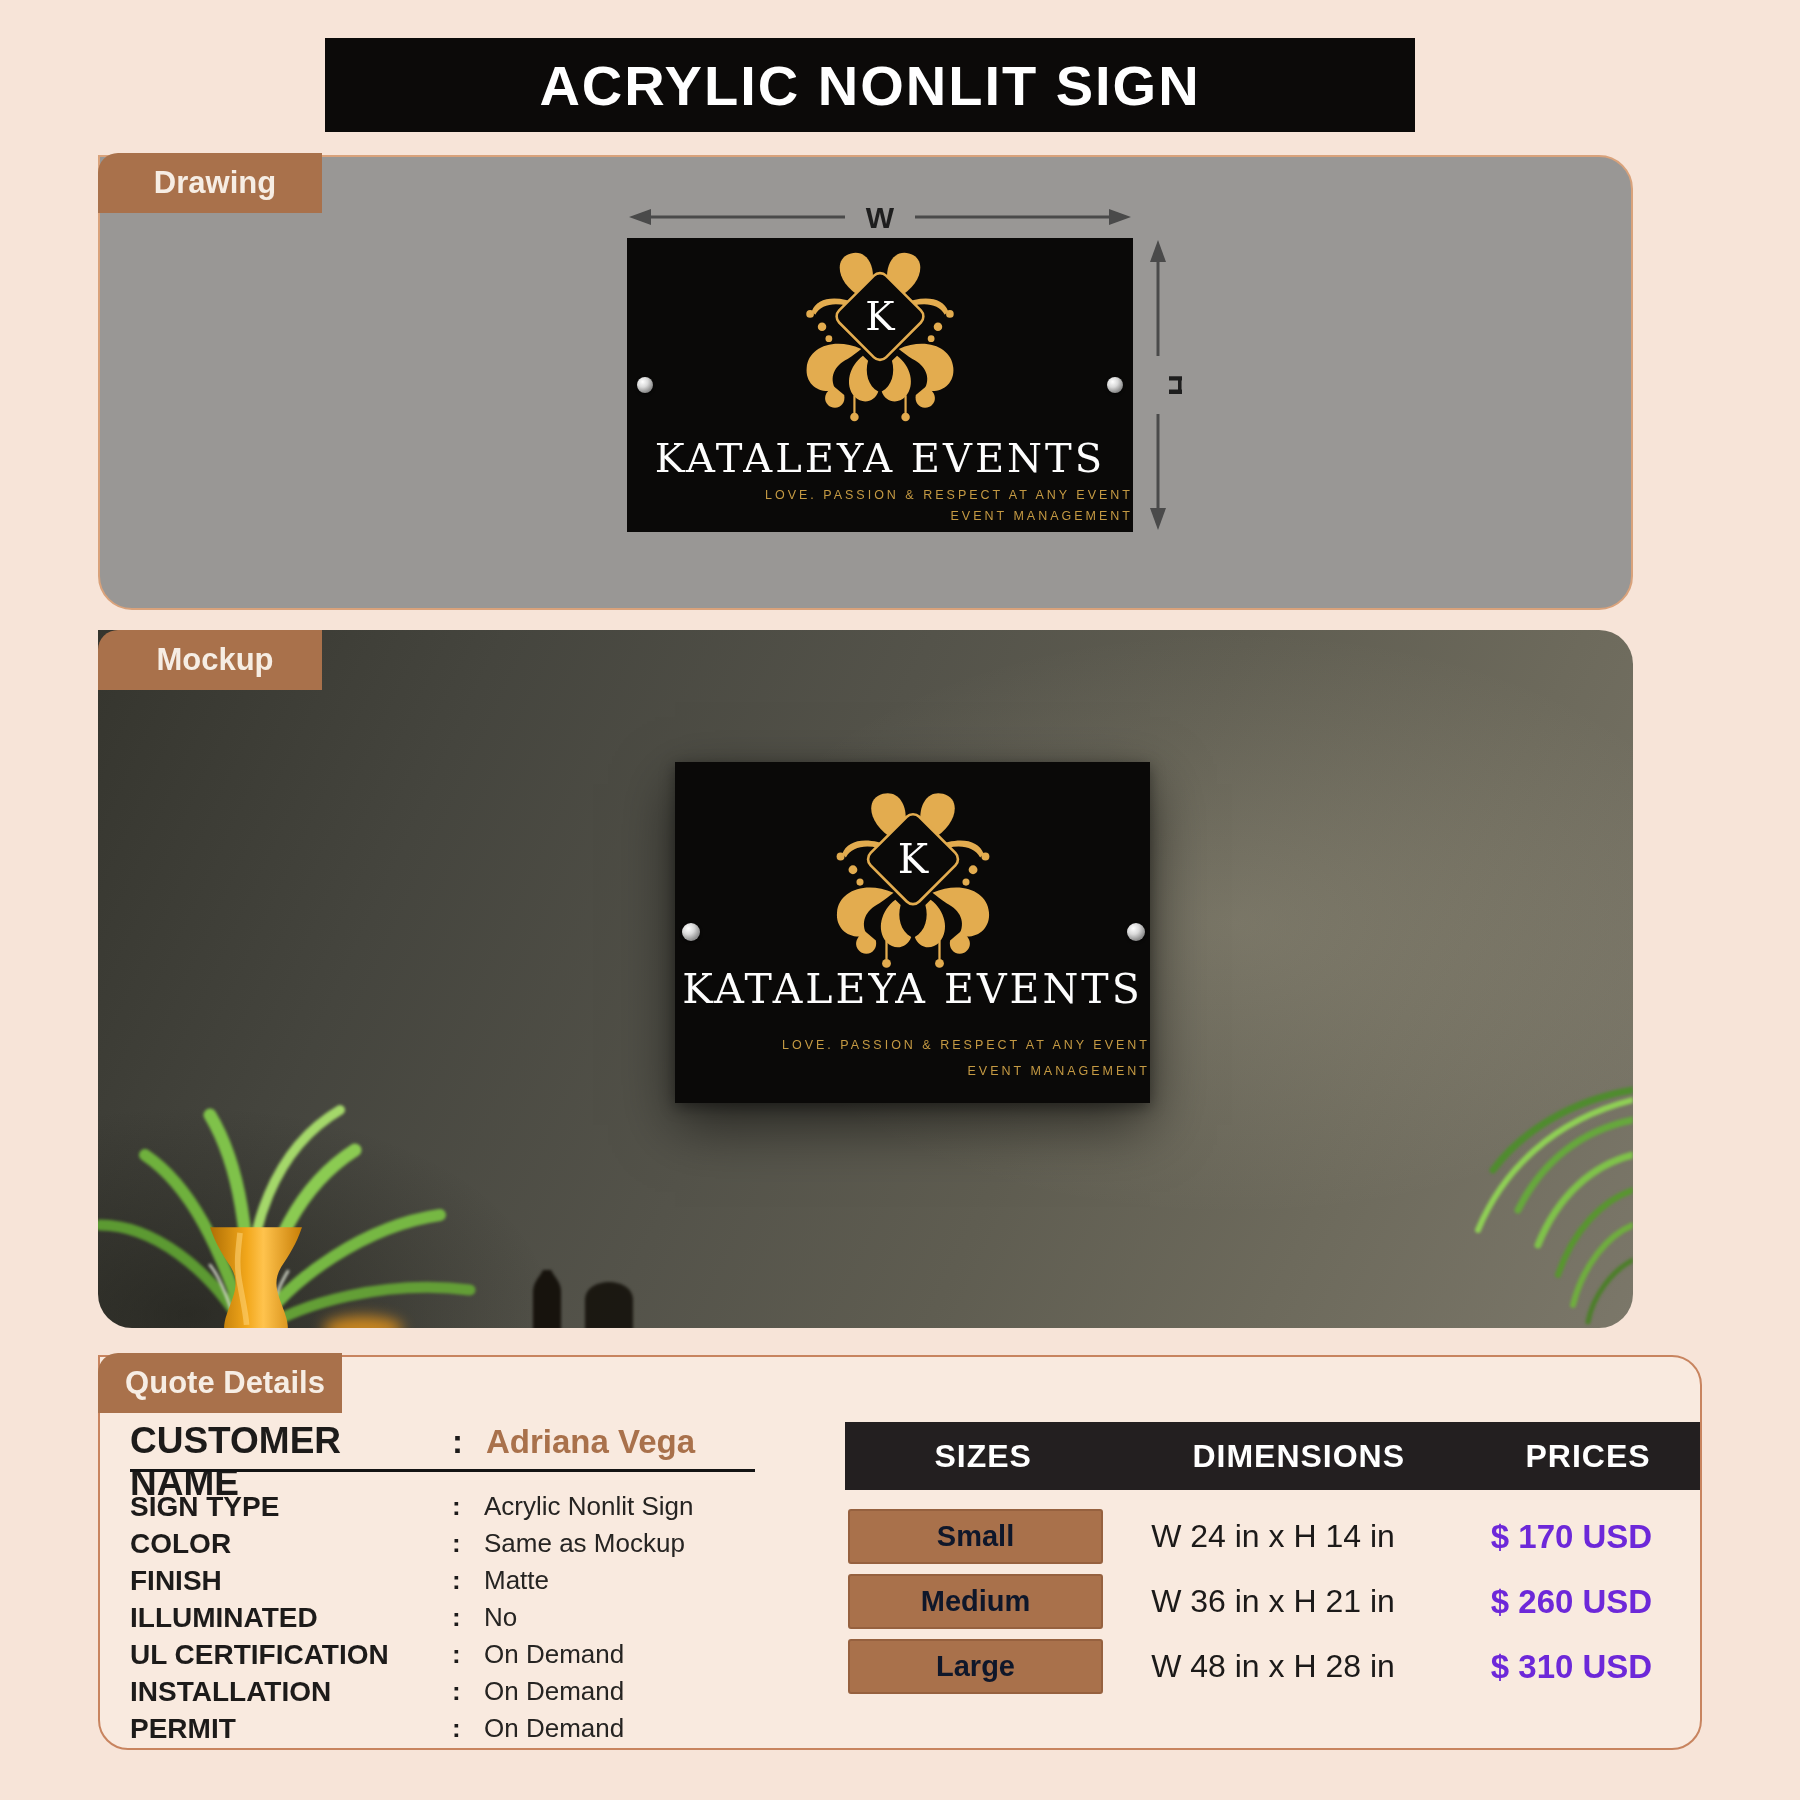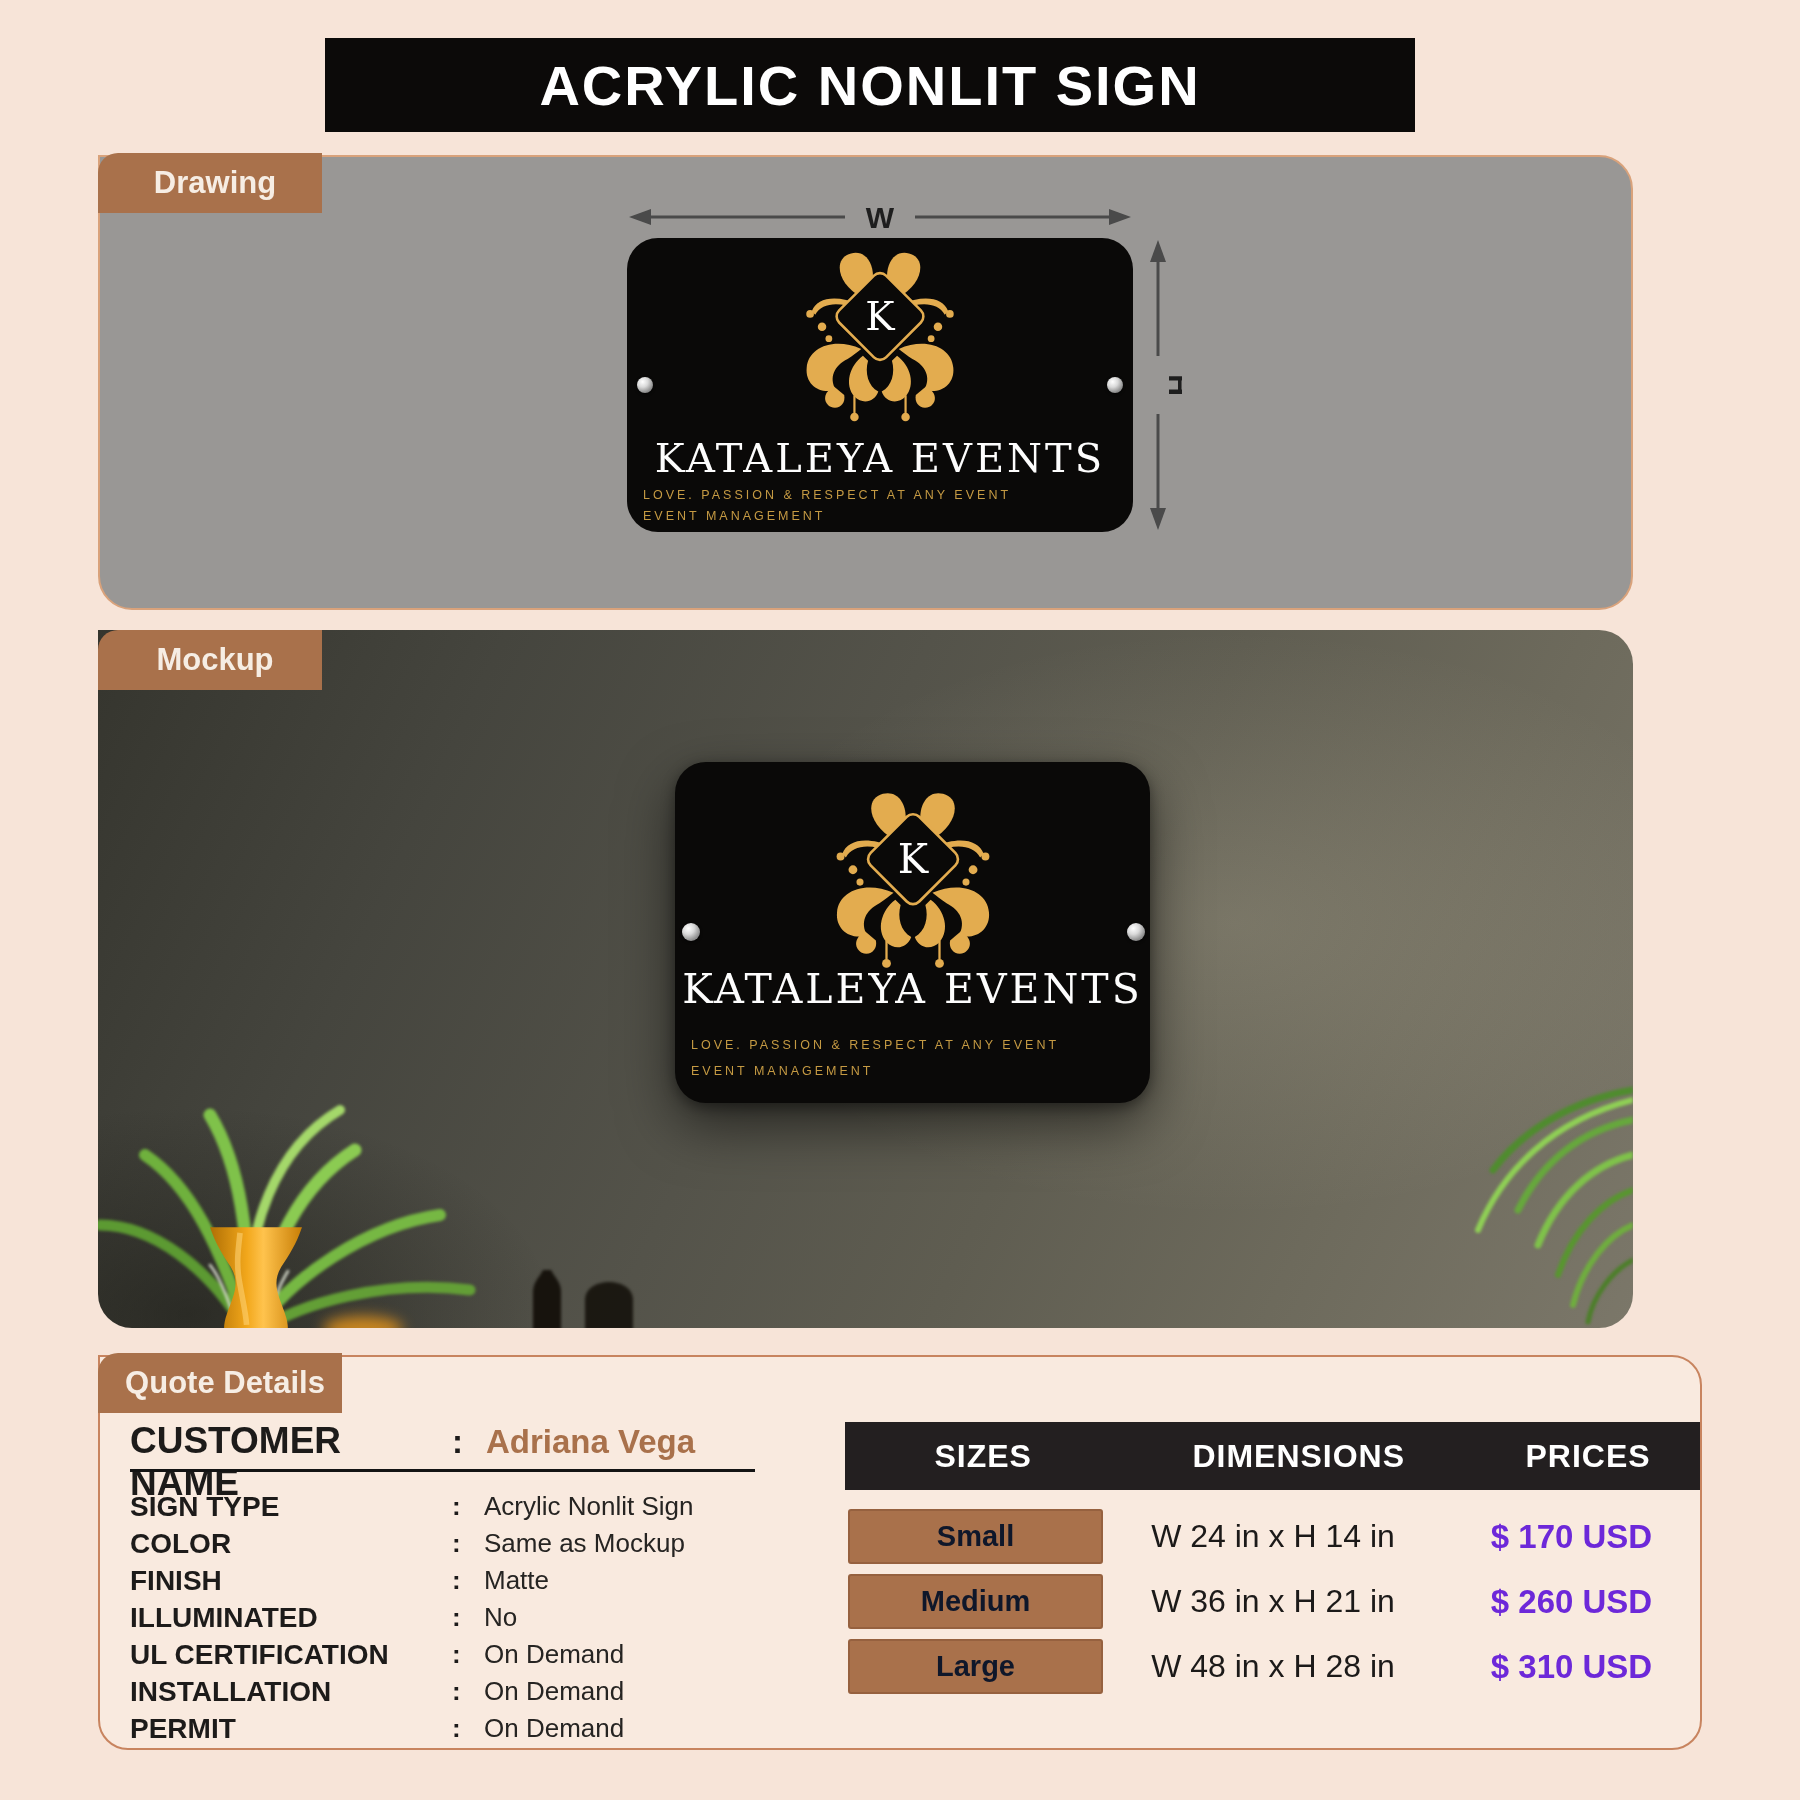--- a/index.html
+++ b/index.html
@@ -14,26 +14,26 @@
   
   .tab{position:absolute;height:60px;background:#a9714b;border-radius:20px 0 0 0;
        display:flex;align-items:center;justify-content:center;z-index:5;padding-left:10px;}
   .tab span{color:#f6ede4;font-size:31px;font-weight:bold;}
 
   
   .drawing-panel{position:absolute;left:98px;top:155px;width:1535px;height:455px;background:#98969a;
                  background:#999795;border:2px solid #d9a27b;border-radius:0 34px 34px 34px;box-sizing:border-box;}
 
   
-  .sign{position:absolute;background:#0a0908;border-radius:31px;}
+  .sign{position:absolute;background:#0a0908;}
   .sign .ornament{position:absolute;left:50%;transform:translateX(-50%);}
   .sign-brand{position:absolute;left:0;width:100%;text-align:center;color:#fdfdfd;
               font-family:"DejaVu Serif",serif;font-size:40px;letter-spacing:3px;white-space:nowrap;}
-  .sign-tag{position:absolute;left:0;width:100%;text-align:left;color:#c59a43;
-            font-size:12.5px;letter-spacing:3px;white-space:nowrap;padding-left:16px;}
+  .sign-tag{position:absolute;left:0;width:100%;text-align:right;color:#c59a43;
+            font-size:12.5px;letter-spacing:3px;white-space:nowrap;}
   .screw{position:absolute;border-radius:50%;
          background:radial-gradient(circle at 35% 30%, #ffffff, #d9d9d9 35%, #8f8f8f 70%, #6a6a6a);
          box-shadow:0 1px 3px rgba(0,0,0,.65);}
 
   .drawing-sign{left:627px;top:238px;width:506px;height:294px;}
   .drawing-sign .ornament{top:12px;width:205px;}
   .drawing-sign .sign-brand{top:197px;}
   .drawing-sign .sign-tag.l1{top:250px;}
   .drawing-sign .sign-tag.l2{top:271px;}
   .drawing-sign .screw{width:16px;height:16px;top:139px;}

